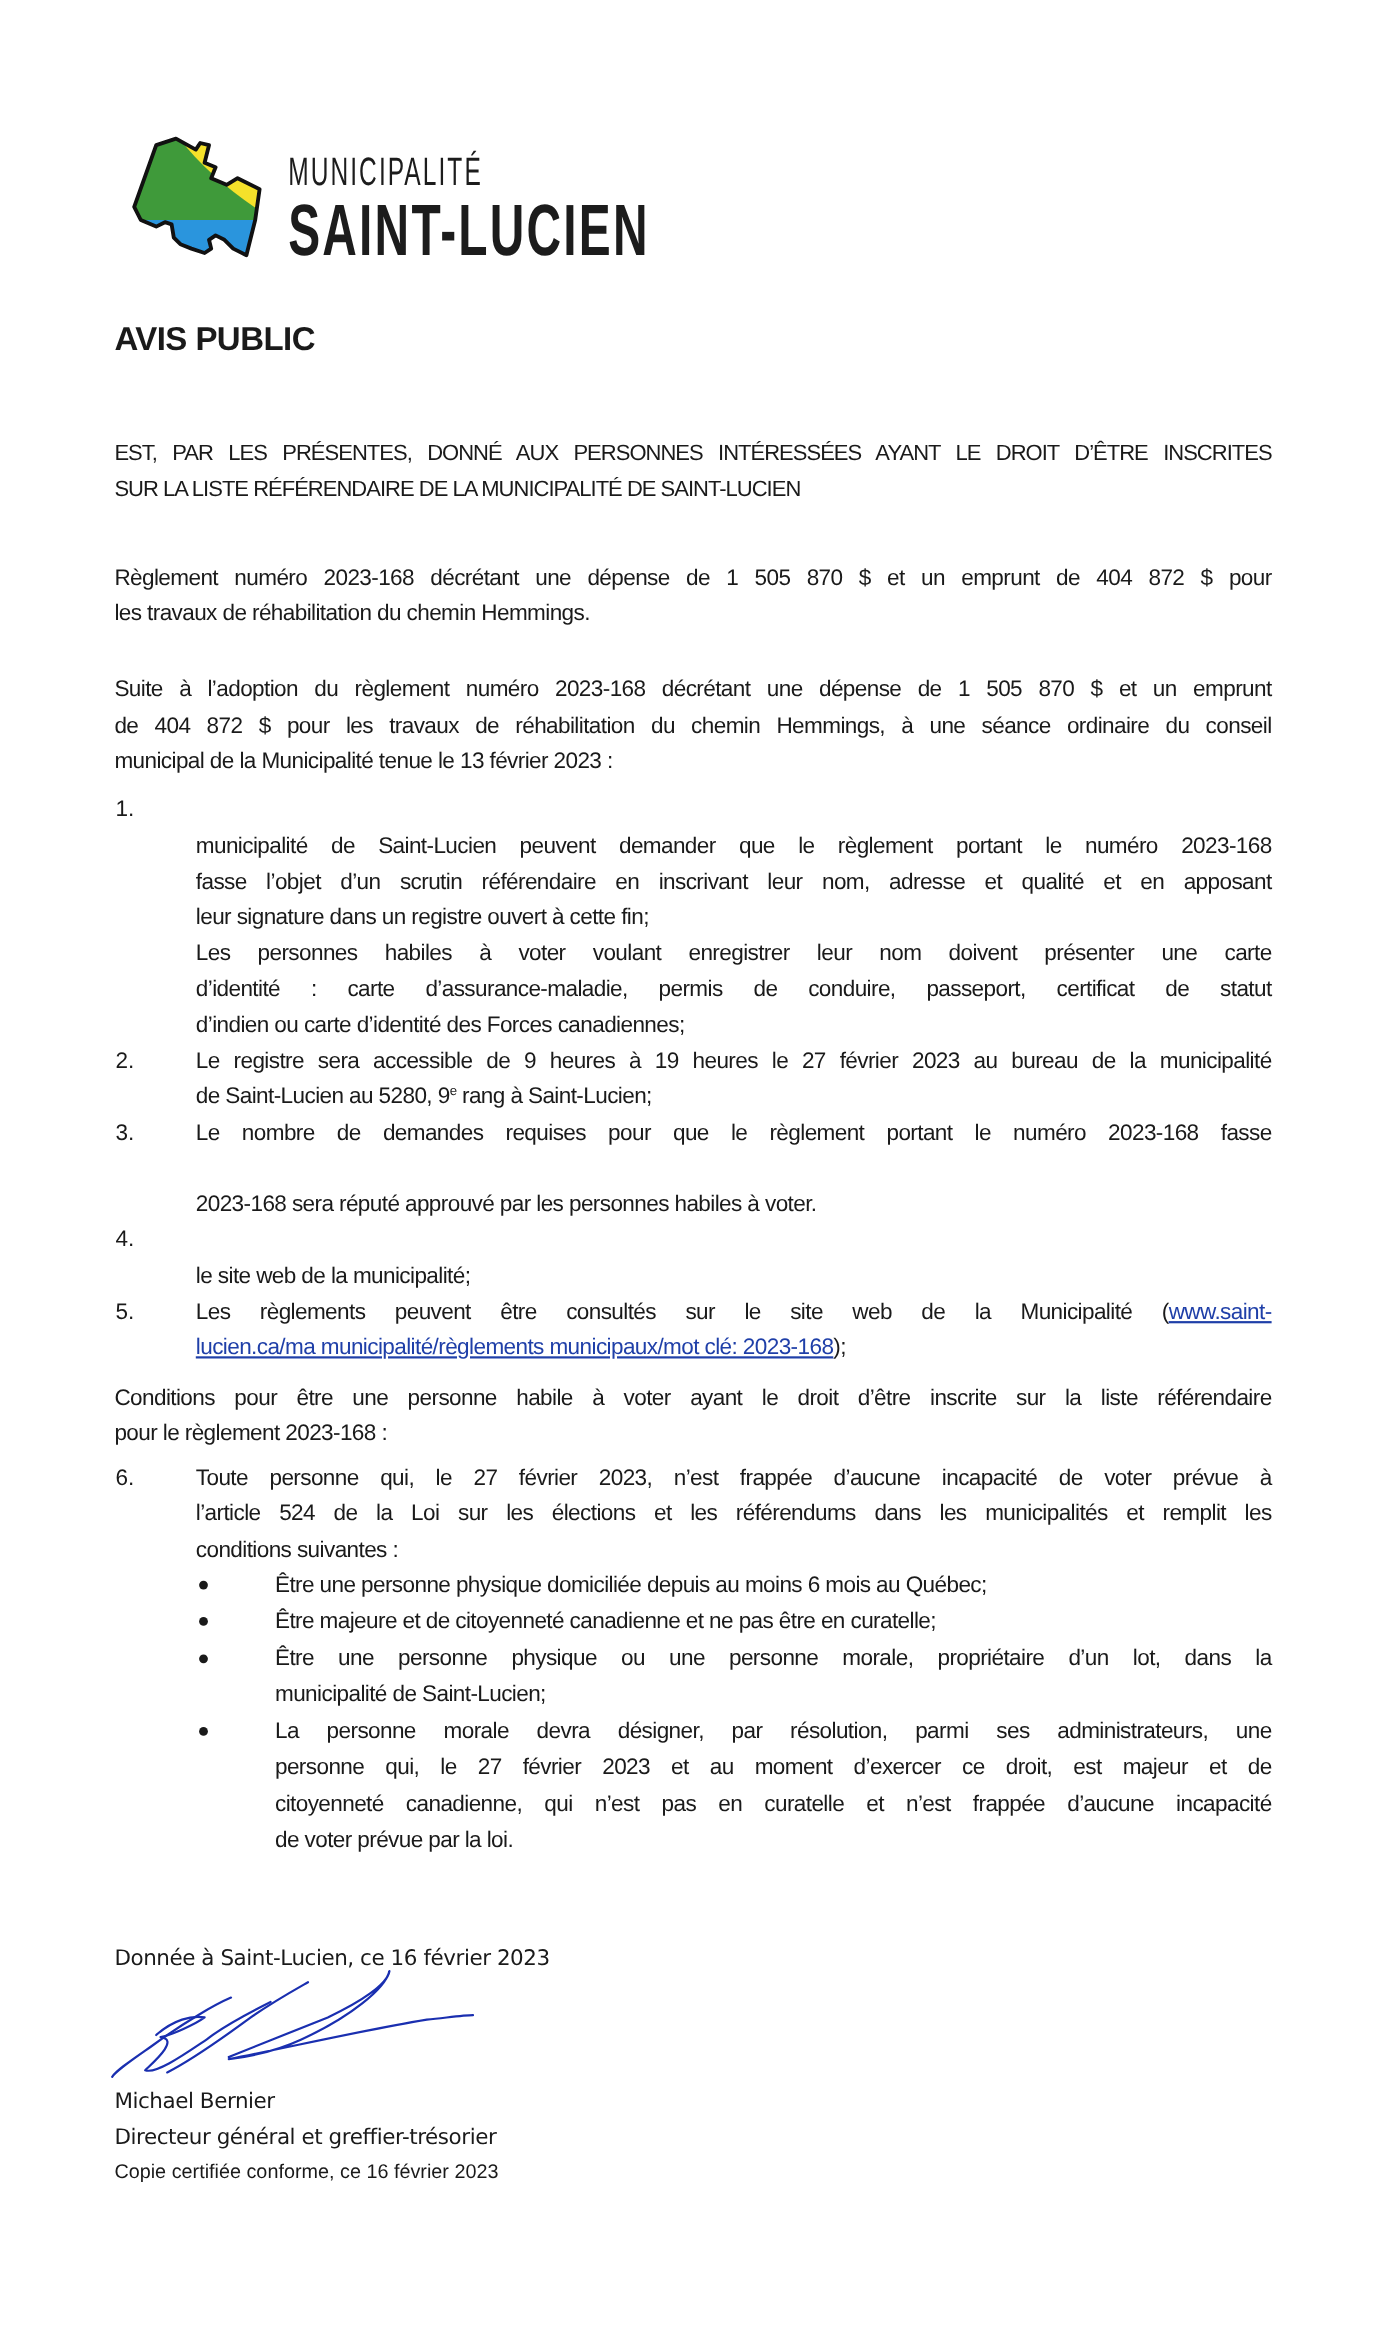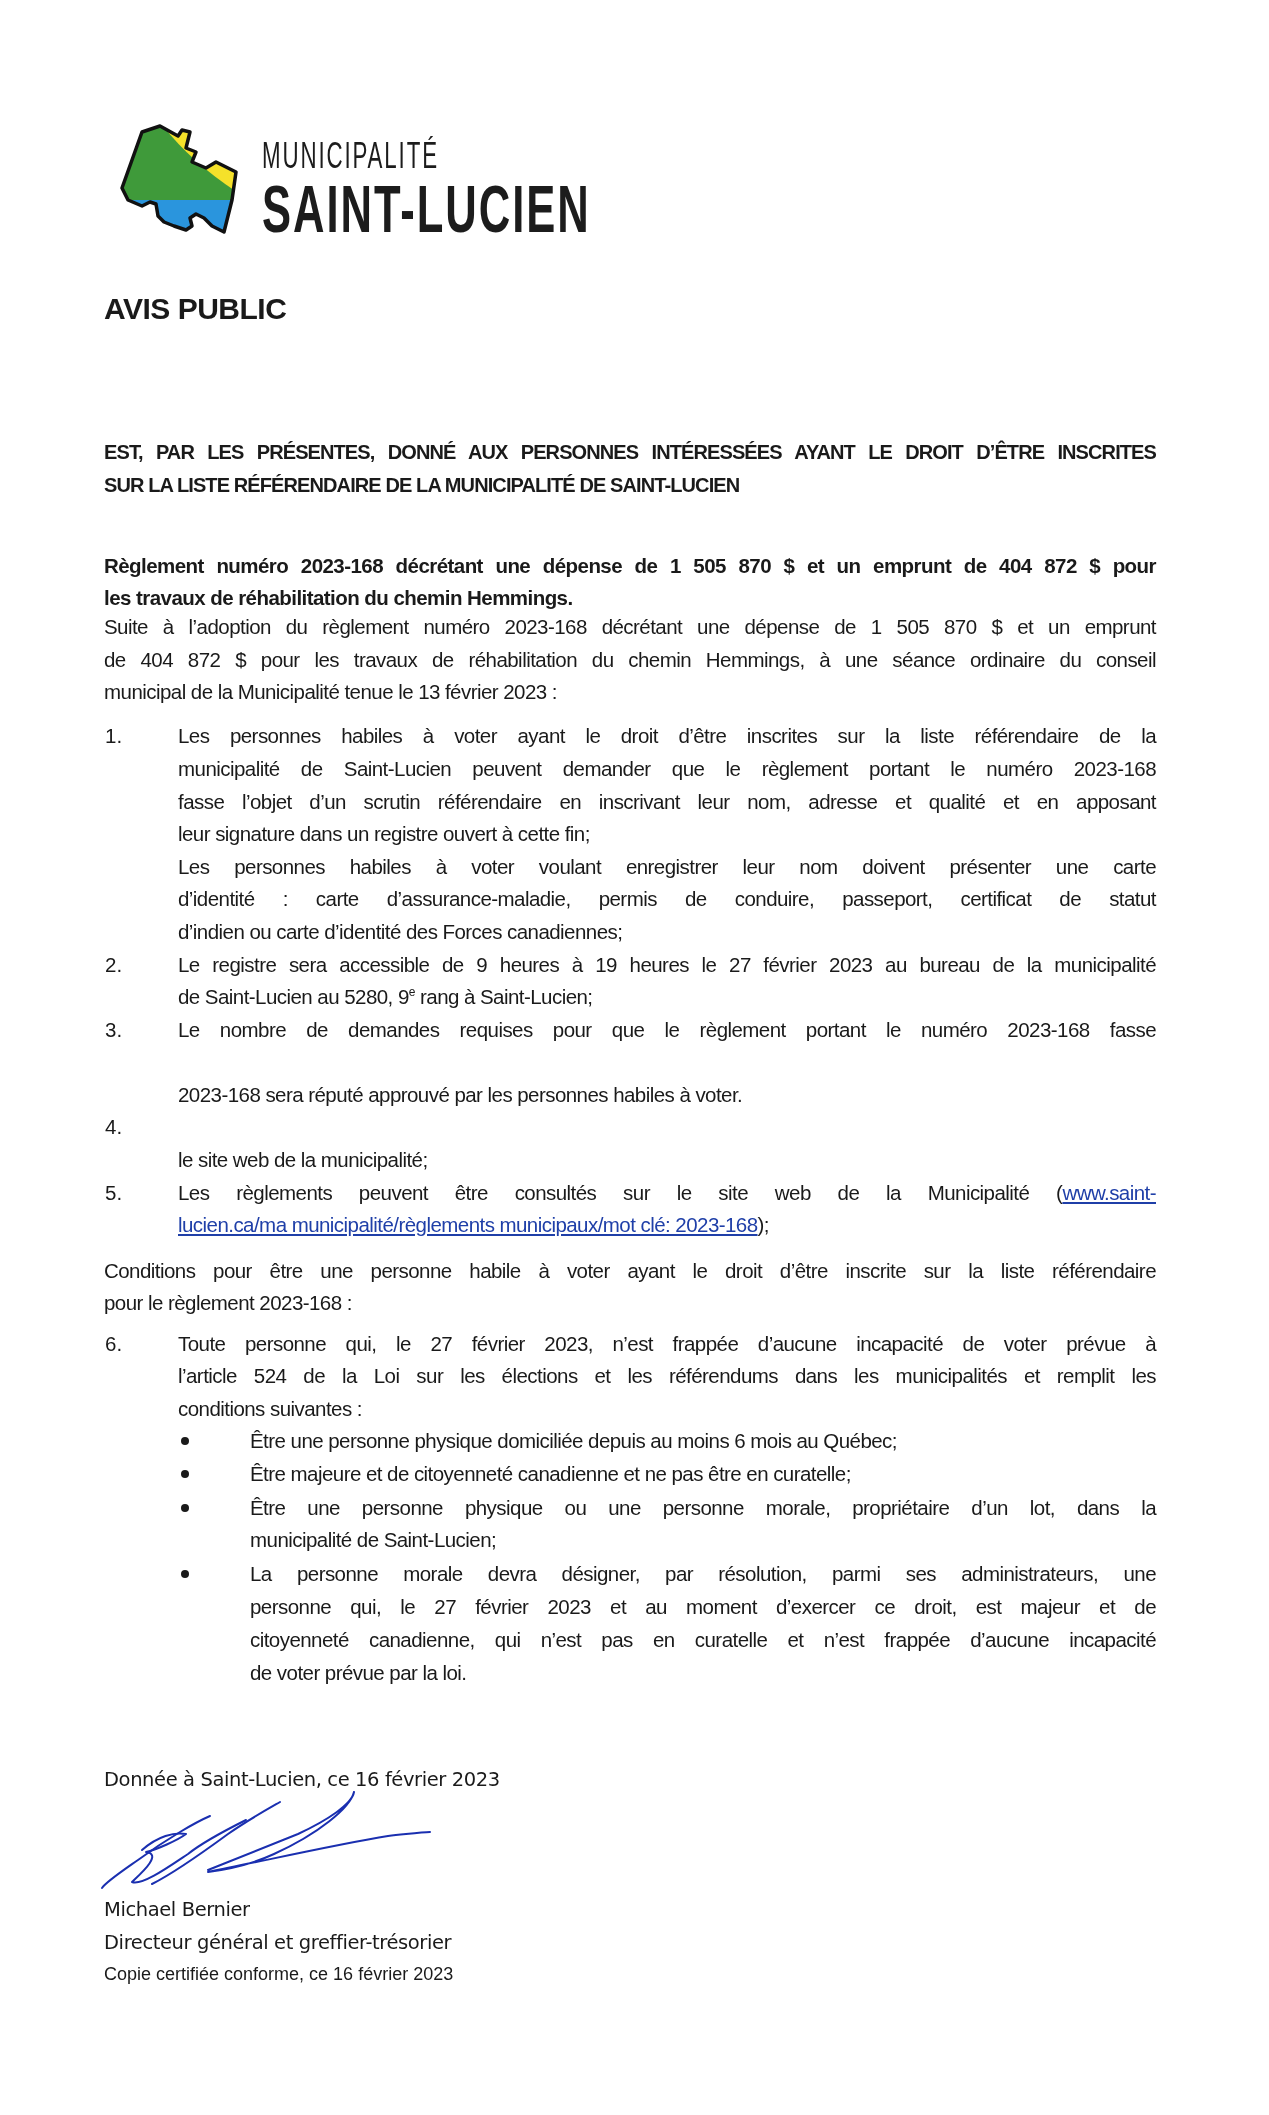--- a/index.html
+++ b/index.html
@@ -15,21 +15,21 @@
   .logo-text-main { position: absolute; left: 262px; top: 158px; font-size: 66px; line-height: 66px;
     font-weight: 700; letter-spacing: 3px; transform: scaleX(0.66); transform-origin: left top;
     color: #1c1c1c; white-space: nowrap; }
 
   .title { position: absolute; left: 104px; top: 274px; font-size: 30px; font-weight: 700;
     letter-spacing: -0.5px; white-space: nowrap; }
 
   .line { position: absolute; height: 33px; line-height: 33px; font-size: 20.5px; white-space: nowrap;
     letter-spacing: -0.55px; }
   .j { text-align: justify; text-align-last: justify; }
-  .bold { font-weight: 700; margin-top: 40px; }
+  .bold { font-weight: 400; }
   .caps { font-size: 20px; letter-spacing: -0.9px; }
   .full { left: 104px; width: 1052px; }
   .ind { left: 178px; width: 978px; }
   .bul { left: 250px; width: 906px; }
   .num { position: absolute; left: 105px; height: 33px; line-height: 33px; font-size: 20.5px; }
   .dot { position: absolute; left: 181px; width: 8px; height: 8px; border-radius: 50%; background: #1a1a1a; }
   .link { color: #1f3fa8; text-decoration: underline; }
   sup { font-size: 12px; vertical-align: 8px; line-height: 0; }
 
   .sig-text { position: absolute; left: 104px; font-size: 19.5px; line-height: 30px; white-space: nowrap;
@@ -64,21 +64,20 @@
   <div class="line full bold caps" style="top:411px">SUR LA LISTE RÉFÉRENDAIRE DE LA MUNICIPALITÉ DE SAINT-LUCIEN</div>
 
   <div class="line full j bold" style="top:491px">Règlement numéro 2023-168 décrétant une dépense de 1 505 870 $ et un emprunt de 404 872 $ pour</div>
   <div class="line full bold" style="top:523px">les travaux de réhabilitation du chemin Hemmings.</div>
 
   <div class="line full j" style="top:592px">Suite à l’adoption du règlement numéro 2023-168 décrétant une dépense de 1 505 870 $ et un emprunt</div>
   <div class="line full j" style="top:625px">de 404 872 $ pour les travaux de réhabilitation du chemin Hemmings, à une séance ordinaire du conseil</div>
   <div class="line full" style="top:657px">municipal de la Municipalité tenue le 13 février 2023 :</div>
 
   <div class="num" style="top:701px">1.</div>
-  <div class="line ind j" style="top:701px">Les personnes habiles à voter ayant le droit d’être inscrites sur la liste référendaire de la</div>
   <div class="line ind j" style="top:734px">municipalité de Saint-Lucien peuvent demander que le règlement portant le numéro 2023-168</div>
   <div class="line ind j" style="top:767px">fasse l’objet d’un scrutin référendaire en inscrivant leur nom, adresse et qualité et en apposant</div>
   <div class="line ind" style="top:799px">leur signature dans un registre ouvert à cette fin;</div>
   <div class="line ind j" style="top:832px">Les personnes habiles à voter voulant enregistrer leur nom doivent présenter une carte</div>
   <div class="line ind j" style="top:864px">d’identité : carte d’assurance-maladie, permis de conduire, passeport, certificat de statut</div>
   <div class="line ind" style="top:897px">d’indien ou carte d’identité des Forces canadiennes;</div>
 
   <div class="num" style="top:930px">2.</div>
   <div class="line ind j" style="top:930px">Le registre sera accessible de 9 heures à 19 heures le 27 février 2023 au bureau de la municipalité</div>
   <div class="line ind" style="top:962px"><span>de Saint-Lucien au 5280, 9</span><sup>e</sup><span> rang à Saint-Lucien;</span></div>

